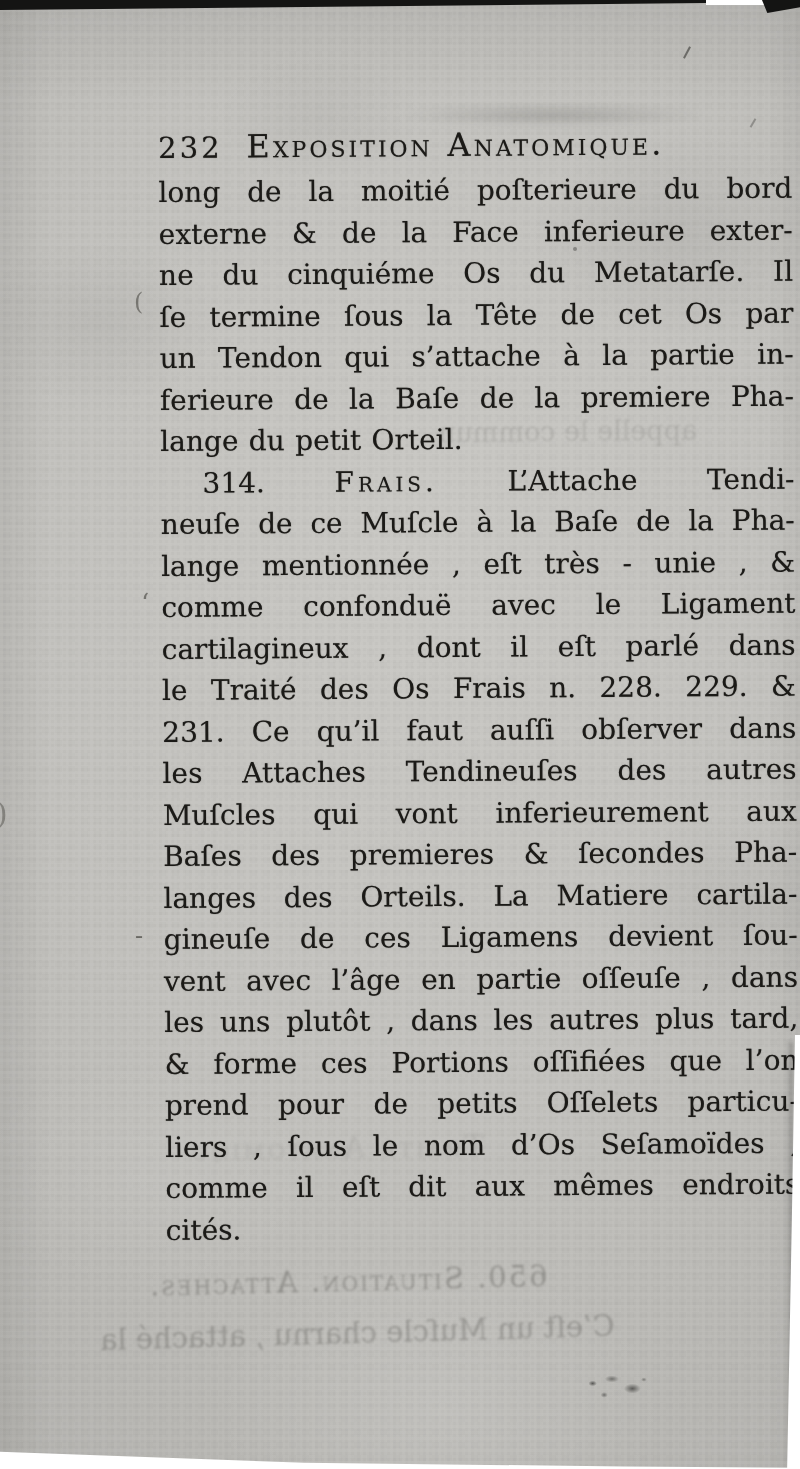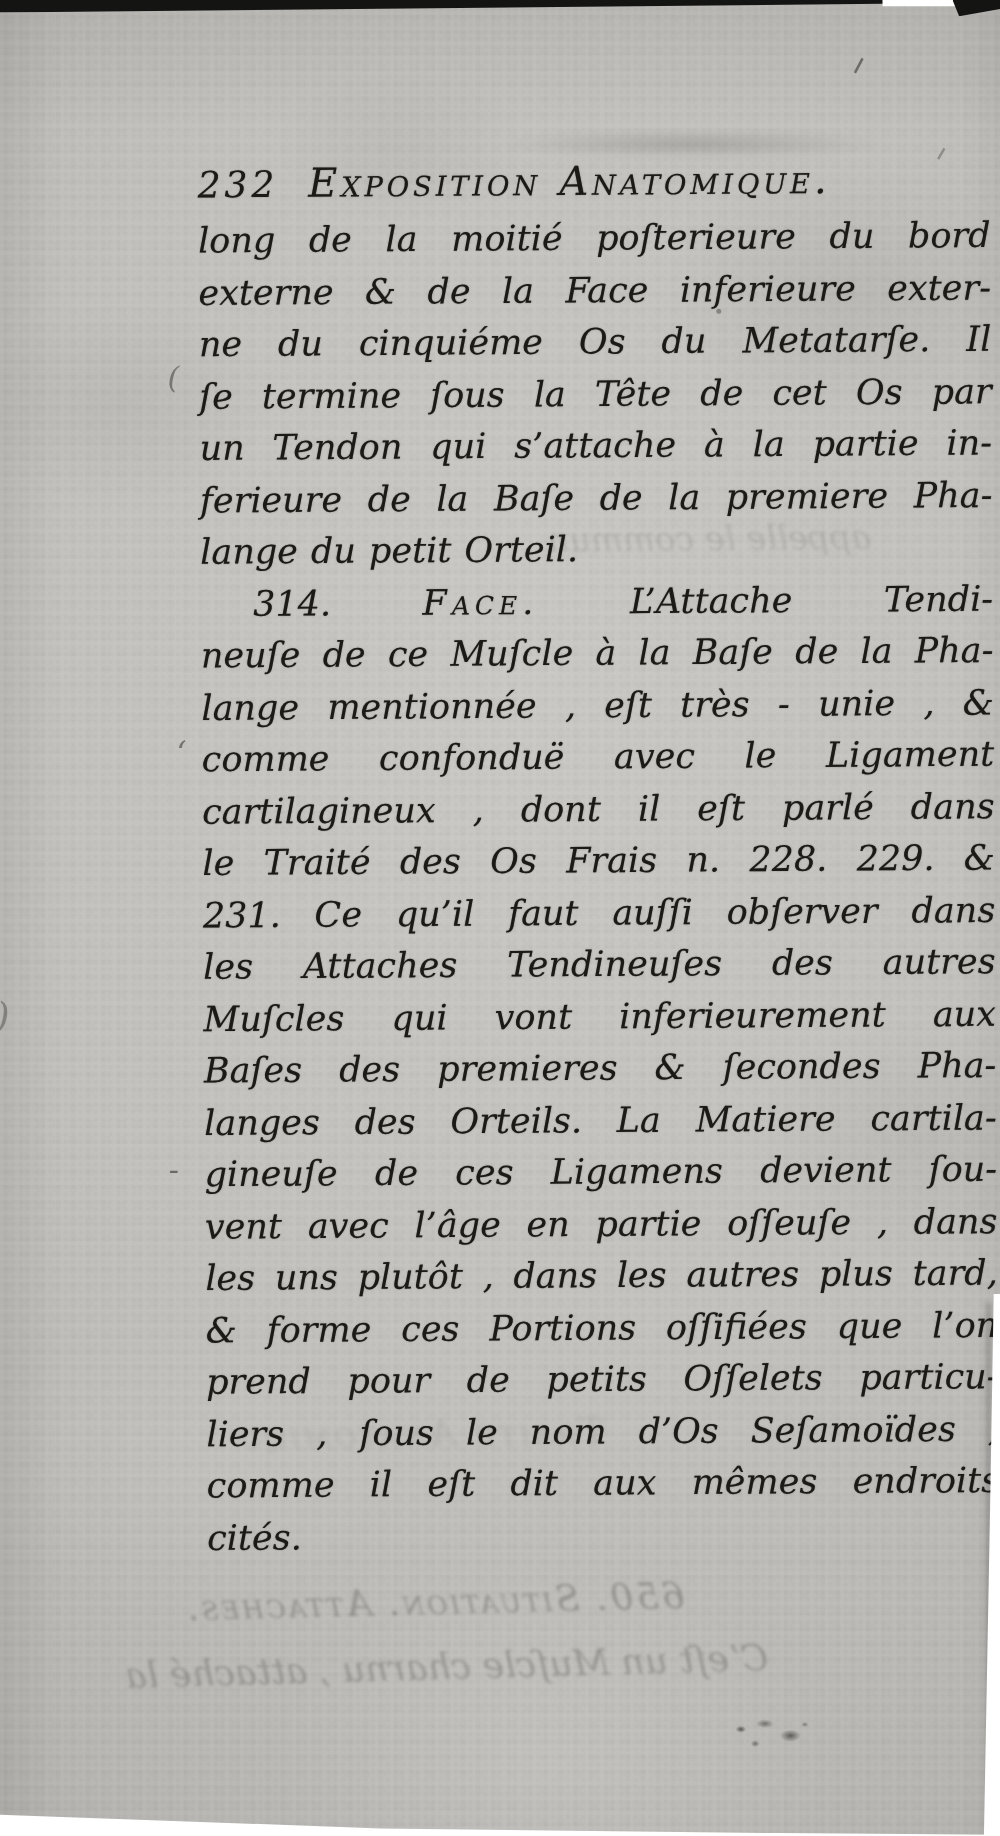--- a/index.html
+++ b/index.html
@@ -3,21 +3,20 @@
 <meta charset="utf-8">
 <style>
   html,body{margin:0;padding:0;width:800px;height:1469px;background:#ffffff;overflow:hidden;}
   .scan{
     position:relative;width:800px;height:1469px;overflow:hidden;
     background:
       linear-gradient(180deg, rgba(0,0,0,.06), rgba(0,0,0,0) 7%),
       linear-gradient(90deg, rgba(0,0,0,.055), rgba(0,0,0,0) 6%, rgba(0,0,0,0) 96%, rgba(0,0,0,.04)),
       radial-gradient(115% 85% at 52% 38%, #c9c8c4 0%, #c2c1bd 45%, #b7b6b2 78%, #acaba7 100%);
     font-family:"DejaVu Serif","Liberation Serif",serif;
-    font-style:italic;
   }
   
   .scan::before{
     content:"";position:absolute;inset:0;z-index:1;pointer-events:none;
     background-image:
       repeating-conic-gradient(rgba(0,0,0,.020) 0 25%, rgba(0,0,0,0) 0 50%, rgba(255,255,255,.022) 0 75%, rgba(0,0,0,0) 0 100%),
       repeating-conic-gradient(rgba(255,255,255,.018) 0 25%, rgba(0,0,0,0) 0 50%, rgba(0,0,0,.016) 0 75%, rgba(0,0,0,0) 0 100%);
     background-size:6px 6px, 13px 13px;
     background-position:0 0, 3px 5px;
   }
@@ -124,21 +123,21 @@
       <span class="title sc">Exposition Anatomique.</span>
     </div>
     <div class="body">
         <div class="line">long de la moitié poſterieure du bord</div>
         <div class="line">externe &amp; de la Face inferieure exter-</div>
         <div class="line">ne du cinquiéme Os du Metatarſe. Il</div>
         <div class="line">ſe termine ſous la Tête de cet Os par</div>
         <div class="line">un Tendon qui s’attache à la partie in-</div>
         <div class="line">ferieure de la Baſe de la premiere Pha-</div>
         <div class="line flush">lange du petit Orteil.</div>
-        <div class="line indent"><span>314. </span><span class="sc">Face.</span><span> L’Attache Tendi-</span></div>
+        <div class="line indent"><span>314. </span><span class="sc">Frais.</span><span> L’Attache Tendi-</span></div>
         <div class="line">neuſe de ce Muſcle à la Baſe de la Pha-</div>
         <div class="line">lange mentionnée , eſt très - unie , &amp;</div>
         <div class="line">comme confonduë avec le Ligament</div>
         <div class="line">cartilagineux , dont il eſt parlé dans</div>
         <div class="line">le Traité des Os Frais n. 228. 229. &amp;</div>
         <div class="line">231. Ce qu’il faut auſſi obſerver dans</div>
         <div class="line">les Attaches Tendineuſes des autres</div>
         <div class="line">Muſcles qui vont inferieurement aux</div>
         <div class="line">Baſes des premieres &amp; ſecondes Pha-</div>
         <div class="line">langes des Orteils. La Matiere cartila-</div>

